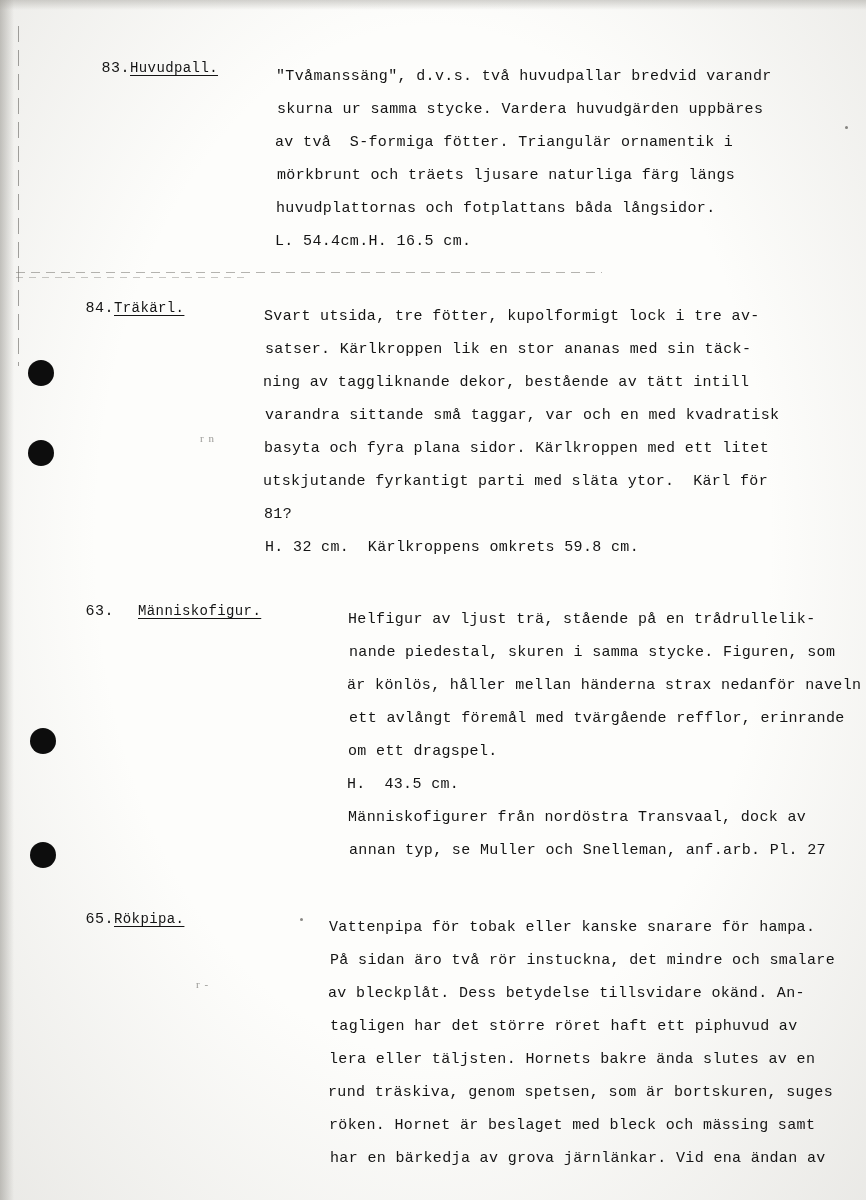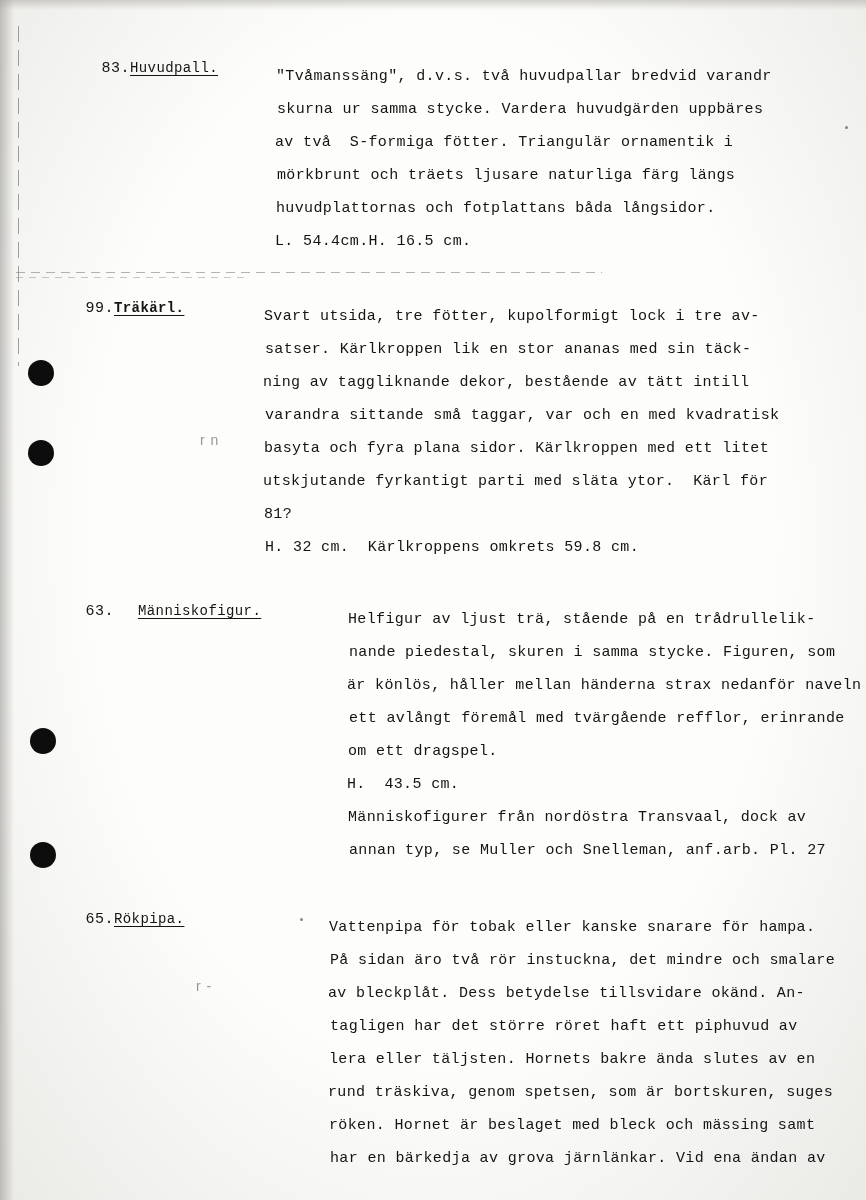--- a/index.html
+++ b/index.html
@@ -122,41 +122,41 @@
   .body-col .line {
     white-space: pre;
   }
 
   
   #entry-83 { left: 78px;  top: 60px;  width: 790px; }
   #entry-83 .term { width: 142px; }
   #entry-83 .body-col { padding-left: 4px; }
 
   #entry-84 { left: 62px;  top: 300px; width: 806px; }
-  #entry-84 .term { width: 146px; font-weight: bold; }
+  #entry-84 .term { width: 146px; }
   #entry-84 .body-col { padding-left: 4px; }
 
   #entry-85 { left: 62px;  top: 603px; width: 806px; }
   #entry-85 .term { width: 210px; padding-left: 24px; }
   #entry-85 .body-col { padding-left: 0px; }
 
   #entry-86 { left: 62px;  top: 911px; width: 806px; }
   #entry-86 .term { width: 215px; text-decoration: underline; }
   #entry-86 .body-col { padding-left: 0px; }
 
   
   .line:nth-child(2n) { margin-left: 1px; }
   .line:nth-child(3n) { margin-left: -1px; }
 
   
   .smudge {
     position: absolute;
     color: rgba(70,68,64,0.55);
-    font-size: 14px;
-    font-family: Liberation Sans, sans-serif;
+    font-size: 11px;
+    font-family: Liberation Serif, serif;
     letter-spacing: 1px;
   }
   .dot-mark {
     position: absolute;
     width: 3px; height: 3px;
     border-radius: 50%;
     background: rgba(60,58,54,0.6);
   }
 </style>
 </head>
@@ -188,21 +188,21 @@
       <div class="line">"Tvåmanssäng", d.v.s. två huvudpallar bredvid varandr</div>
       <div class="line">skurna ur samma stycke. Vardera huvudgärden uppbäres</div>
       <div class="line">av två  S-formiga fötter. Triangulär ornamentik i</div>
       <div class="line">mörkbrunt och träets ljusare naturliga färg längs</div>
       <div class="line">huvudplattornas och fotplattans båda långsidor.</div>
       <div class="line">L. 54.4cm.H. 16.5 cm.</div>
     </div>
   </div>
 
   <div class="entry" id="entry-84">
-    <div class="num">99.</div>
+    <div class="num">84.</div>
     <div class="term">Träkärl.</div>
     <div class="body-col">
       <div class="line">Svart utsida, tre fötter, kupolformigt lock i tre av-</div>
       <div class="line">satser. Kärlkroppen lik en stor ananas med sin täck-</div>
       <div class="line">ning av taggliknande dekor, bestående av tätt intill</div>
       <div class="line">varandra sittande små taggar, var och en med kvadratisk</div>
       <div class="line">basyta och fyra plana sidor. Kärlkroppen med ett litet</div>
       <div class="line">utskjutande fyrkantigt parti med släta ytor.  Kärl för</div>
       <div class="line">81?</div>
       <div class="line">H. 32 cm.  Kärlkroppens omkrets 59.8 cm.</div>

